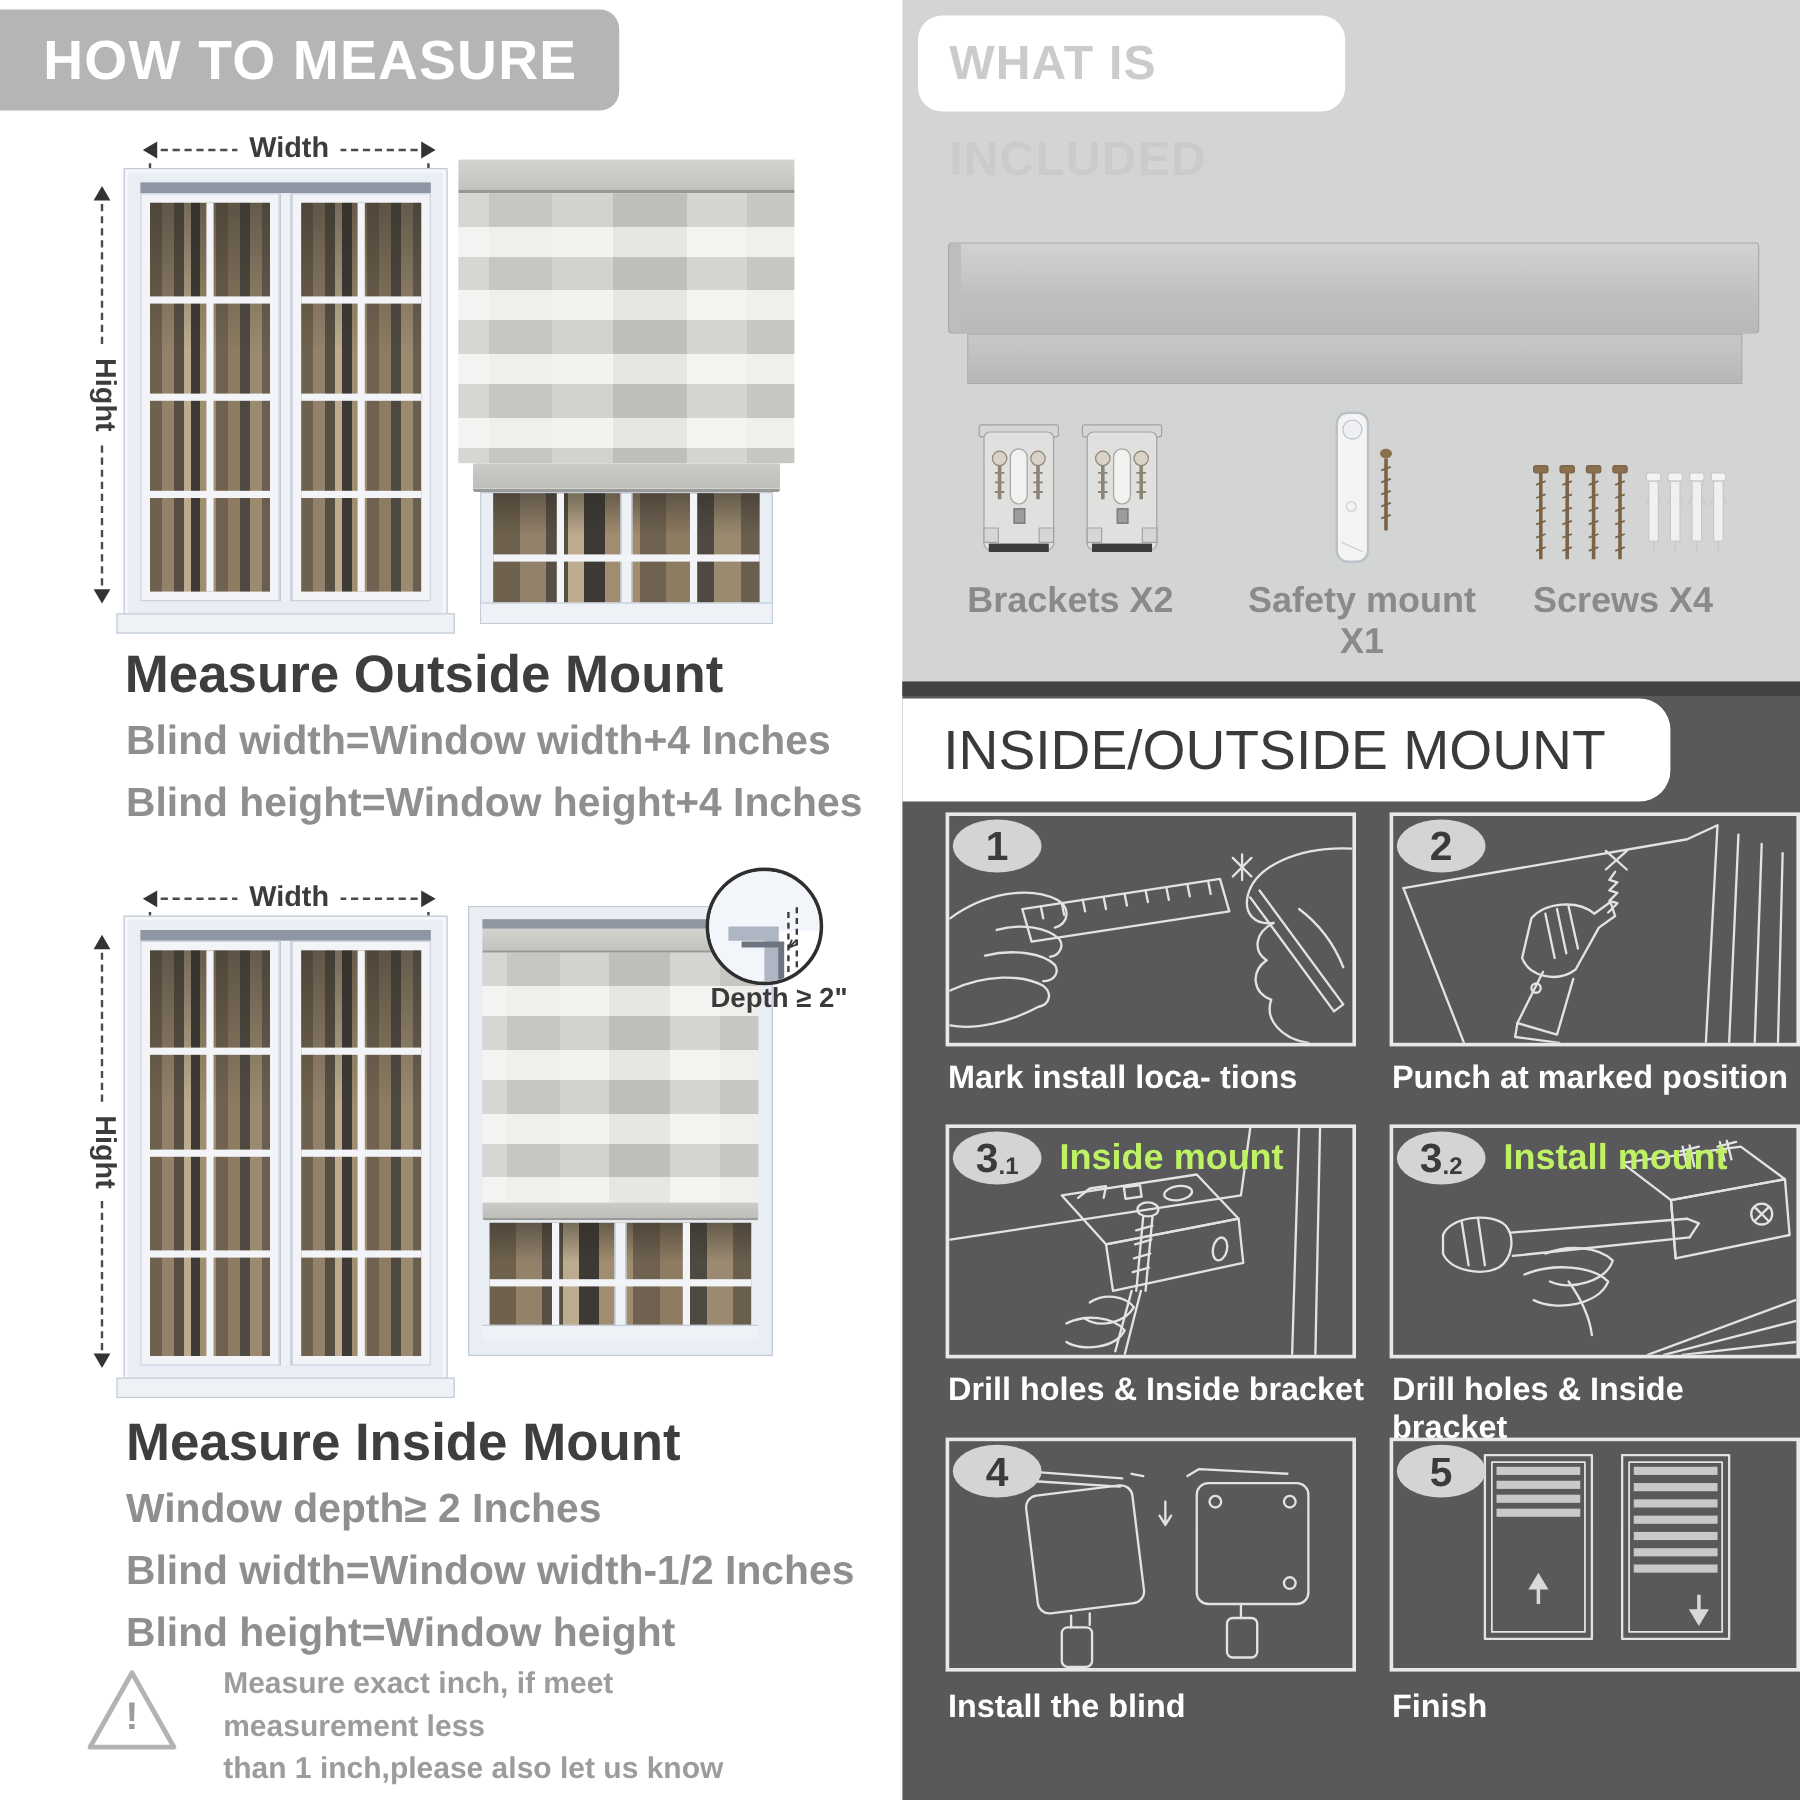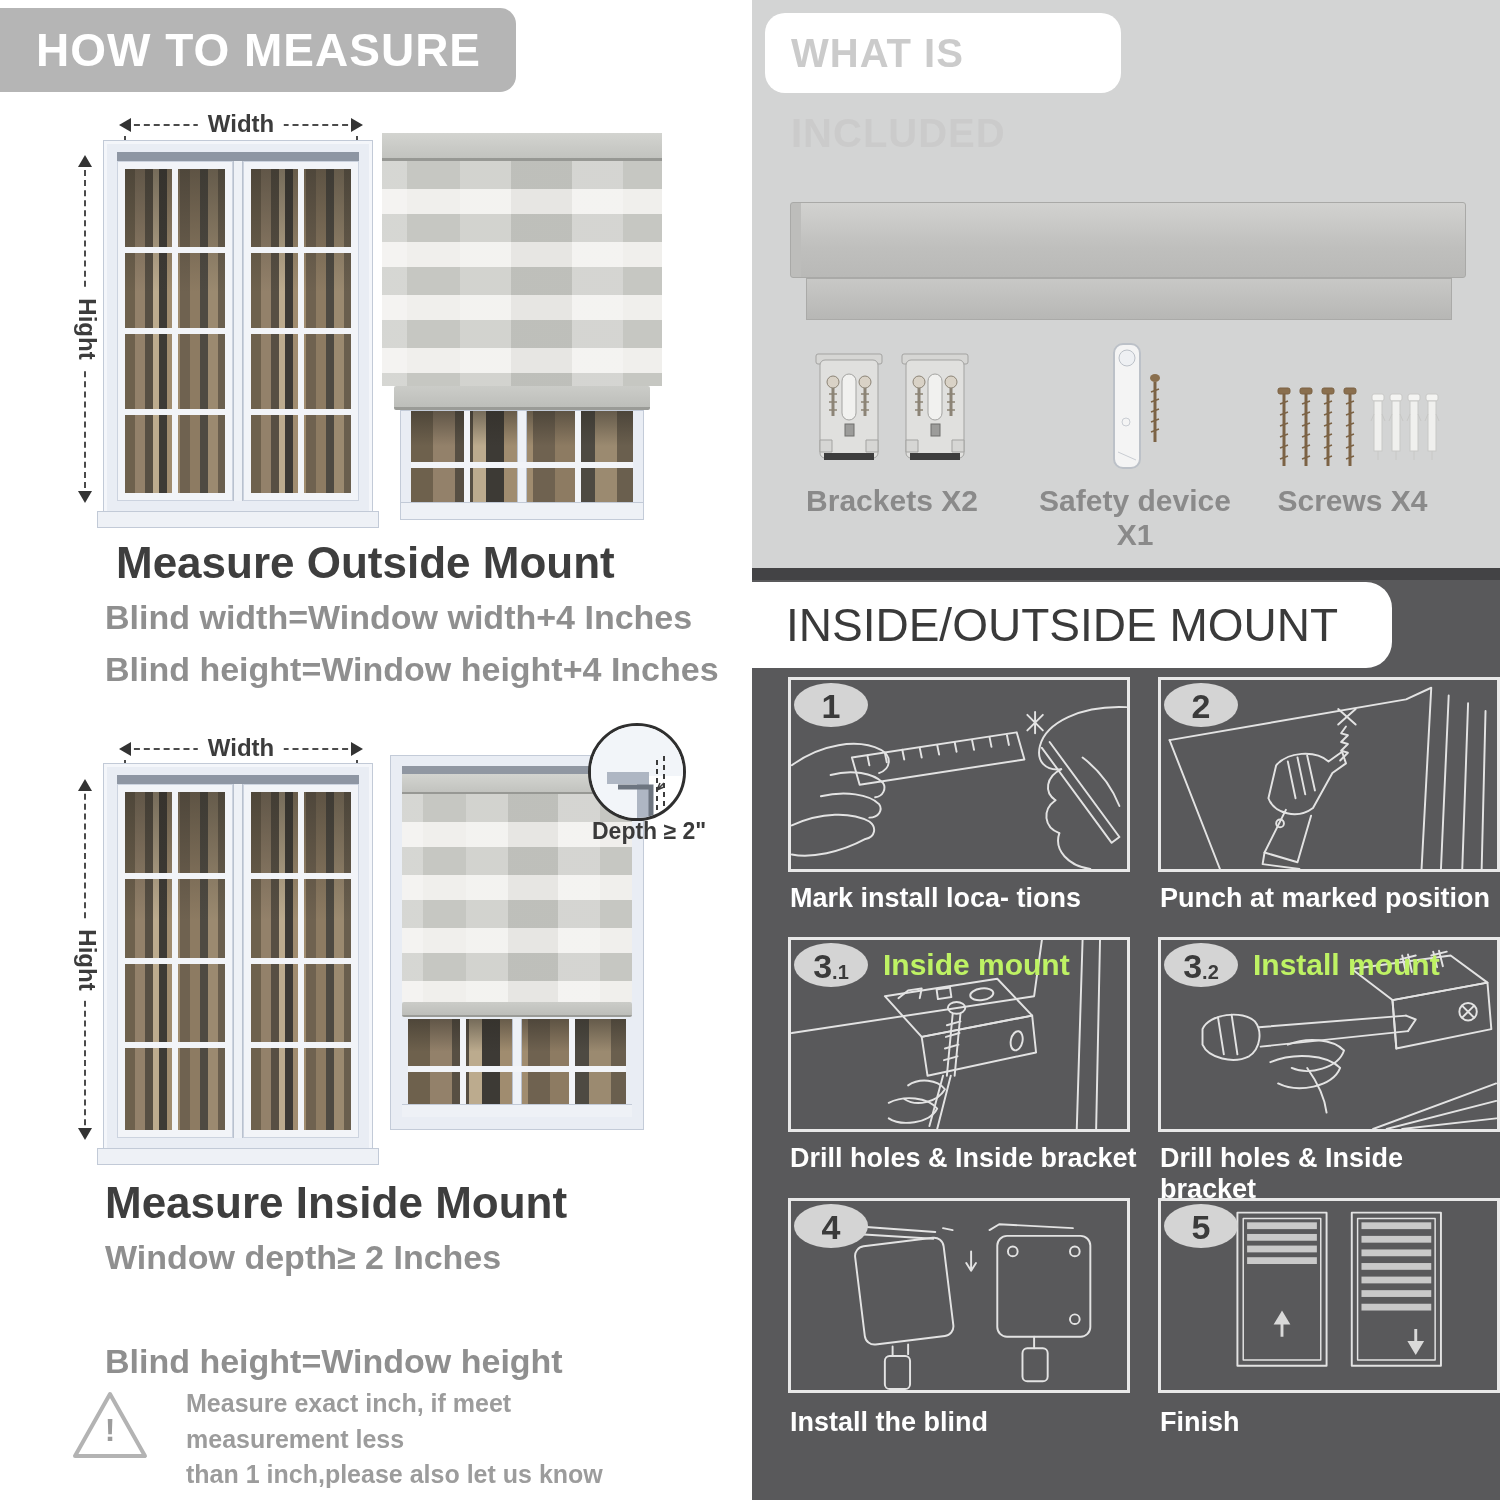--- a/index.html
+++ b/index.html
@@ -140,21 +140,21 @@
       <div style="position:absolute;left:10px;right:10px;top:0;bottom:16px;" class="refl">
         <i class="mv" style="left:24%;"></i>
           <i class="mv" style="left:74%;"></i>
         <i class="mv" style="left:calc(50% - 5px);width:10px;background:#eef1f6;border-left:1px solid #b9c1ce;border-right:1px solid #b9c1ce;box-sizing:border-box;"></i>
         <i class="mh" style="top:55%;"></i>
       </div>
       <div style="position:absolute;left:0;right:0;bottom:0;height:16px;background:#eef1f6;border-top:1px solid #c2cad7;"></div>
     </div>
   </div>
 
-  <div class="abs sec-title" style="left:116px;top:538px;">Measure Outside Mount</div>
+  <div class="abs sec-title" style="left:104px;top:538px;">Measure Outside Mount</div>
   <div class="abs sec-line" style="left:105px;top:598px;">Blind width=Window width+4 Inches</div>
   <div class="abs sec-line" style="left:105px;top:650px;">Blind height=Window height+4 Inches</div>
 
   <div class="abs harrow" style="left:112px;top:736px;width:258px;">
     <div class="hline"></div>
     <div class="ah w"></div>
     <div class="ah e"></div>
     <div class="tick" style="left:12px;"></div>
     <div class="tick" style="right:12px;"></div>
     <div class="hlbl">Width</div>
@@ -215,20 +215,21 @@
       <path d="M27,61 L60,61 L60,92" stroke="#6d7580" stroke-width="5" fill="none"></path>
       <path d="M66,34 V88" stroke="#3c3c3c" stroke-width="2" stroke-dasharray="5,4" fill="none"></path>
       <path d="M73,30 V88" stroke="#3c3c3c" stroke-width="2" stroke-dasharray="5,4" fill="none"></path>
       <path d="M66,64 l7,-7 M66,64 l3,-7 M66,64 l7,-3" stroke="#3c3c3c" stroke-width="1.5" fill="none"></path>
     </svg>
   </div>
   <div class="abs" style="left:592px;top:818px;font-weight:bold;font-size:23px;color:#3a3a3a;">Depth ≥ 2"</div>
 
   <div class="abs sec-title" style="left:105px;top:1178px;">Measure Inside Mount</div>
   <div class="abs sec-line" style="left:105px;top:1238px;">Window depth≥ 2 Inches</div>
+  <div class="abs sec-line" style="left:105px;top:1290px;">Blind width=Window width-1/2 Inches</div>
   <div class="abs sec-line" style="left:105px;top:1342px;">Blind height=Window height</div>
 
   <div class="abs" style="left:70px;top:1388px;width:80px;height:74px;">
     <svg viewBox="0 0 80 74" width="80" height="74">
       <path d="M40,6 L75,68 L5,68 Z" fill="none" stroke="#b3b3b3" stroke-width="4" stroke-linejoin="round"></path>
     </svg>
     <span style="position:absolute;left:0;top:24px;width:80px;text-align:center;font-weight:bold;font-size:32px;color:#9c9c9c;">!</span>
   </div>
   <div class="abs warn-text" style="left:186px;top:1386px;width:480px;">
     <div>Measure exact inch, if meet measurement less</div>
@@ -334,21 +335,21 @@
               <rect x="-6" y="16" width="12" height="7" rx="2" fill="#f4f4f2"></rect>
               <rect x="-4" y="23" width="8" height="50" fill="#f0f0ee"></rect>
               <line x1="0" y1="73" x2="0" y2="82"></line>
               <path d="M-4,36 l-3,7 M4,36 l3,7" fill="none"></path>
             </g>
         </g>
       </svg>
     </div>
 
     <div class="abs part-label" style="left:50px;top:484px;width:180px;">Brackets X2</div>
-    <div class="abs part-label" style="left:268px;top:484px;width:230px;">Safety device X1</div>
+    <div class="abs part-label" style="left:268px;top:484px;width:230px;">Safety mount X1</div>
     <div class="abs part-label" style="left:518px;top:484px;width:165px;">Screws X4</div>
   </div>
 
   <div class="abs panel-dark">
     <div class="topstrip"></div>
     <div class="abs hdr-mount">INSIDE/OUTSIDE MOUNT</div>
 
     <div class="abs step" style="left:36px;top:109px;">
       <svg viewBox="0 0 345 195">
           <g class="lineart">

